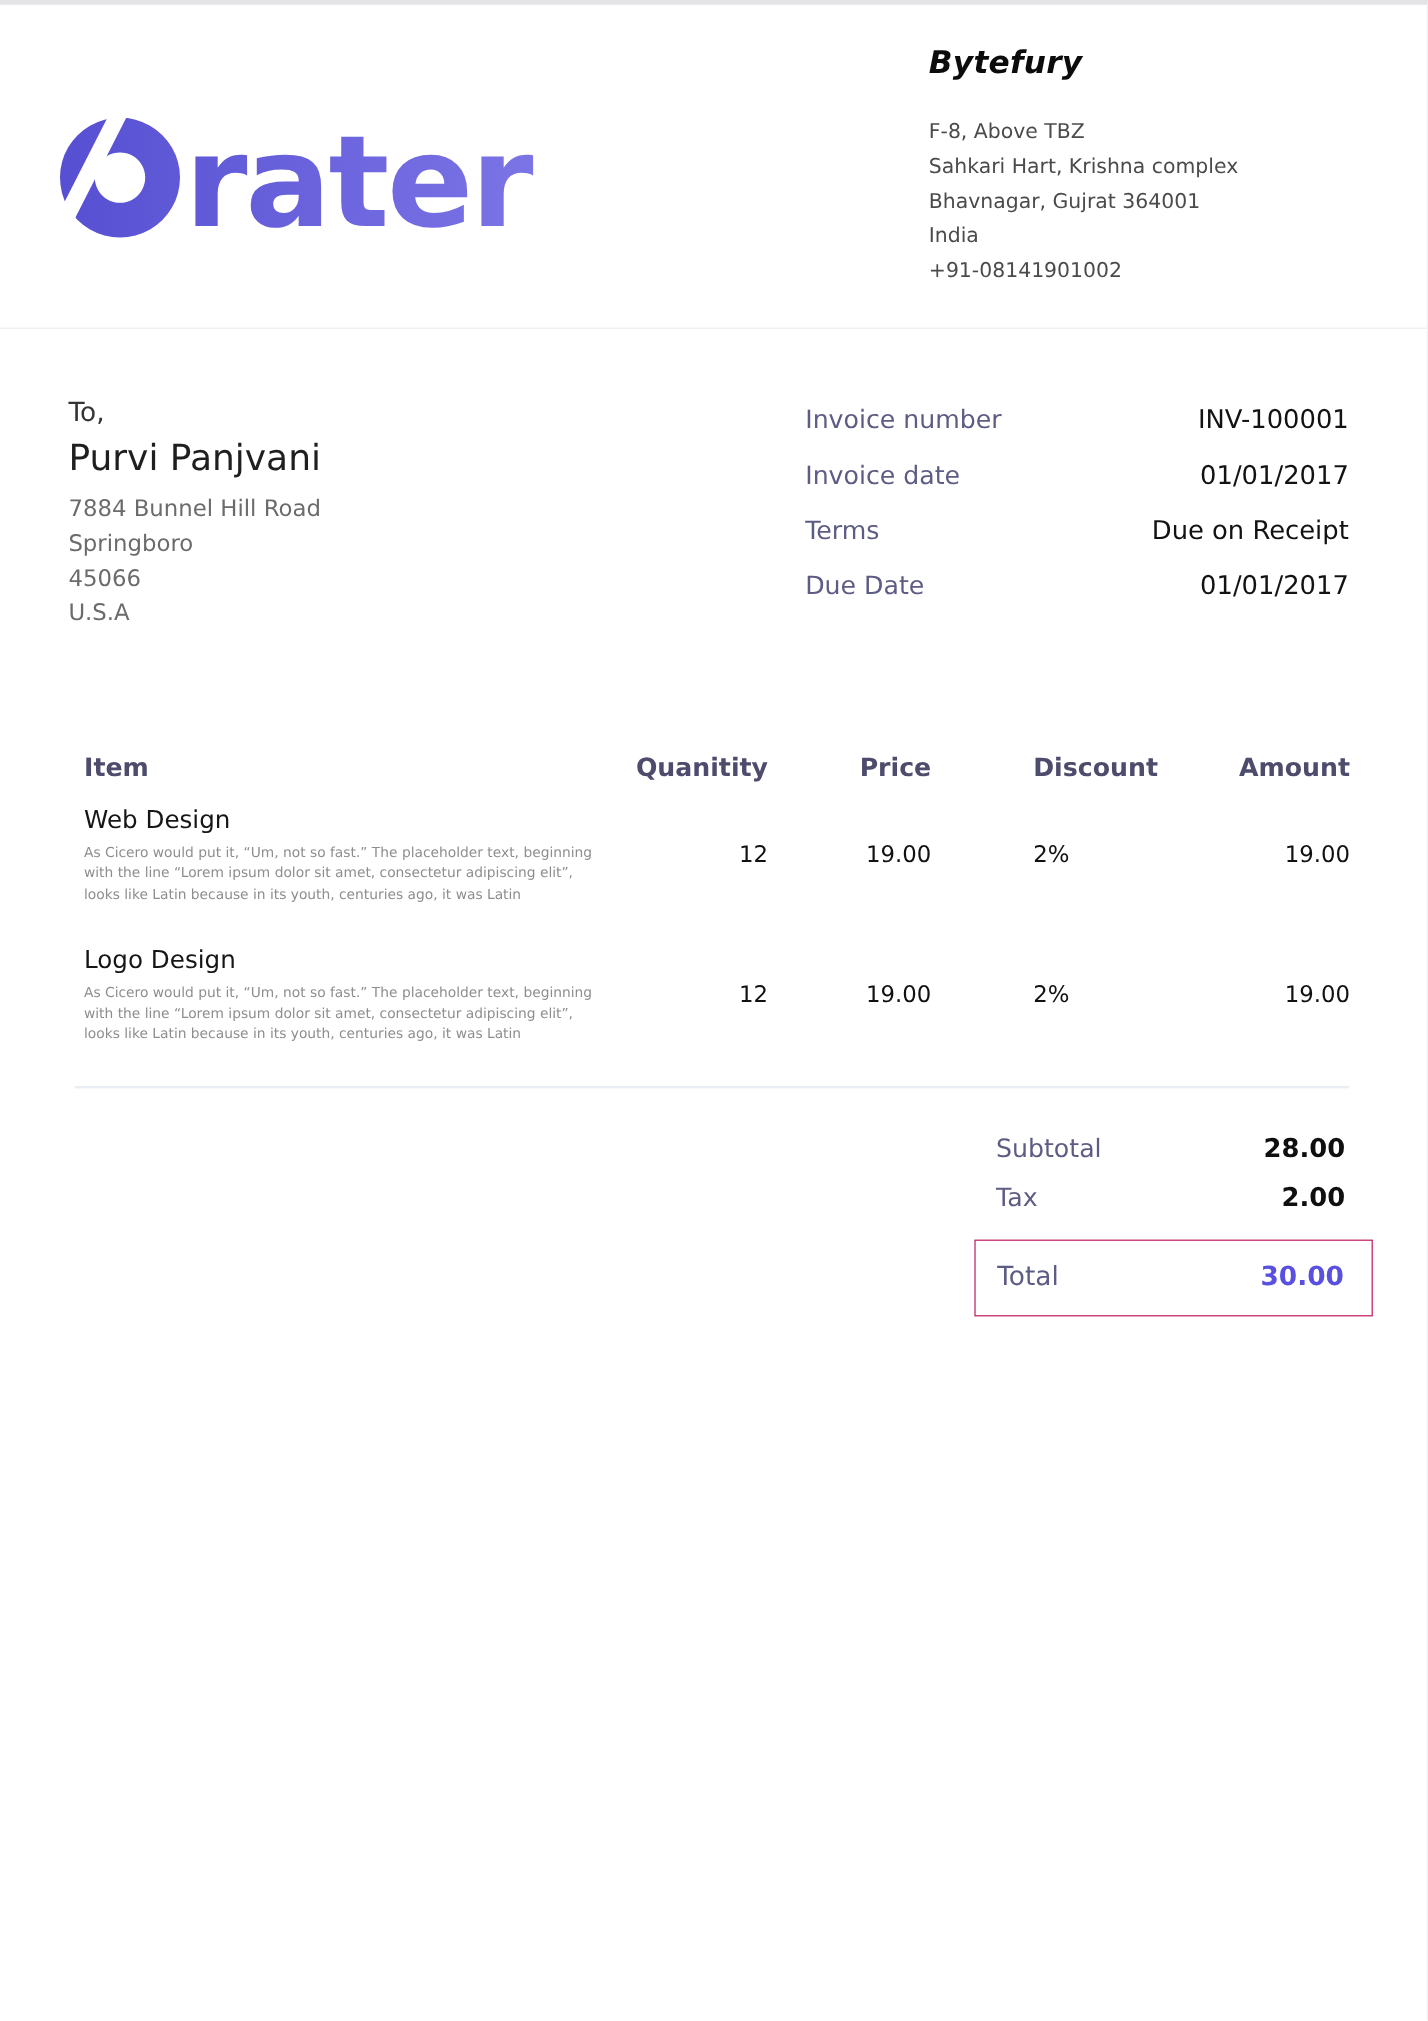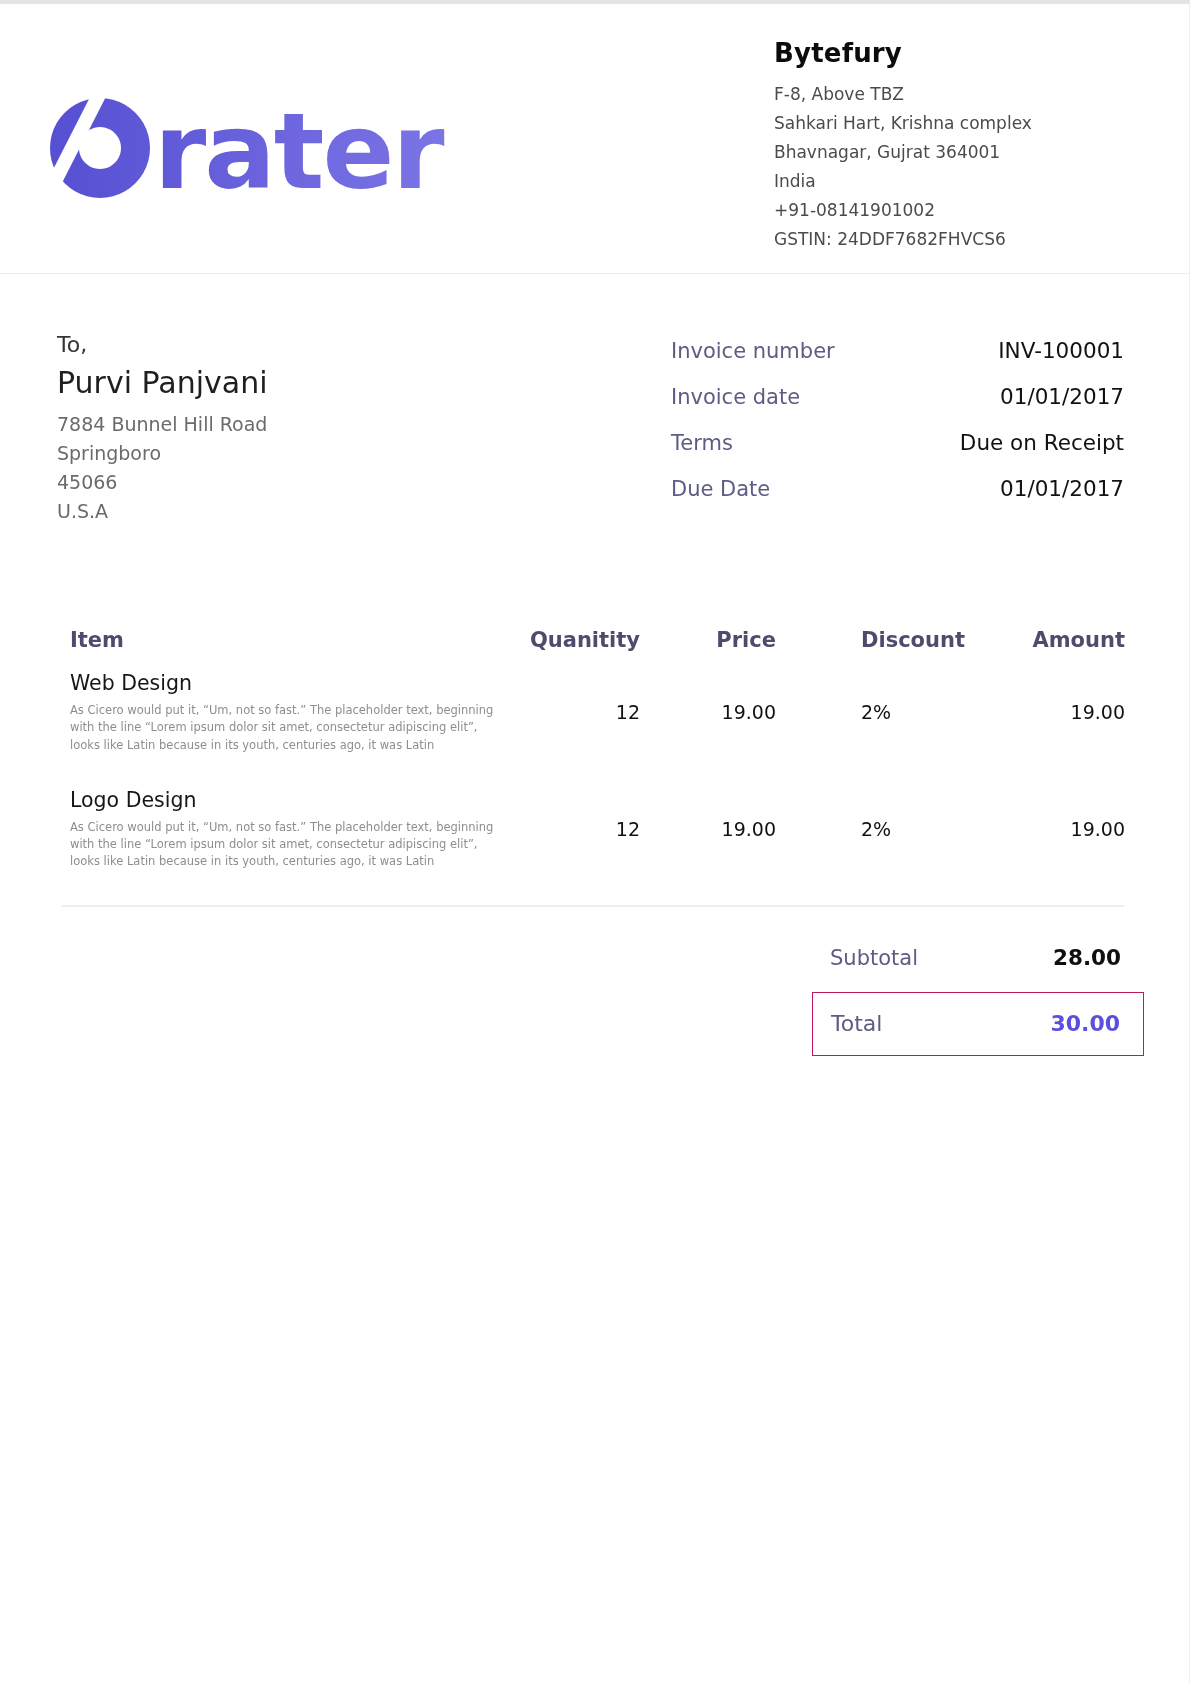--- a/index.html
+++ b/index.html
@@ -18,21 +18,21 @@
 
   
   .header {
     display:flex; justify-content:space-between; align-items:flex-start;
     padding:34px 65px 28px 48px;
     height:270px;
     border-bottom:1px solid #ededef;
   }
   .logo-wrap { margin-top:44px; }
   .company { width:350px; }
-  .company-name { font-size:26px; font-weight:700; color:#0c0c0c; letter-spacing:.2px; margin-bottom:12px; }
+  .company-name { font-size:26px; font-weight:700; color:#0c0c0c; letter-spacing:.2px; margin-bottom:28px;font-style:italic; }
   .company-address div { font-size:17px; line-height:29px; color:#4b4b4b; }
 
   
   .addresses {
     display:flex; justify-content:space-between;
     padding:58px 65px 0 57px;
   }
   .to-prefix { font-size:22px; color:#353535; margin-bottom:8px; }
   .to-name { font-size:30px; color:#1f1f1f; margin-bottom:10px; }
   .to-address div { font-size:19px; line-height:29px; color:#6b6b6b; }
@@ -99,21 +99,20 @@
       </svg>
     </div>
     <div class="company">
       <div class="company-name">Bytefury</div>
       <div class="company-address">
         <div>F-8, Above TBZ</div>
         <div>Sahkari Hart, Krishna complex</div>
         <div>Bhavnagar, Gujrat 364001</div>
         <div>India</div>
         <div>+91-08141901002</div>
-        <div>GSTIN: 24DDF7682FHVCS6</div>
       </div>
     </div>
   </div>
 
   <div class="addresses">
     <div class="to-block">
       <div class="to-prefix">To,</div>
       <div class="to-name">Purvi Panjvani</div>
       <div class="to-address">
         <div>7884 Bunnel Hill Road</div>
@@ -175,19 +174,23 @@
     </div>
   </div>
 
   <div class="divider"></div>
 
   <div class="totals">
     <div class="tot-row">
       <span class="tot-label">Subtotal</span>
       <span class="tot-value">28.00</span>
     </div>
+    <div class="tot-row">
+      <span class="tot-label">Tax</span>
+      <span class="tot-value">2.00</span>
+    </div>
     <div class="total-box">
       <span class="tot-label">Total</span>
       <span class="grand-total">30.00</span>
     </div>
   </div>
 
 </div>
 
 </body></html>

